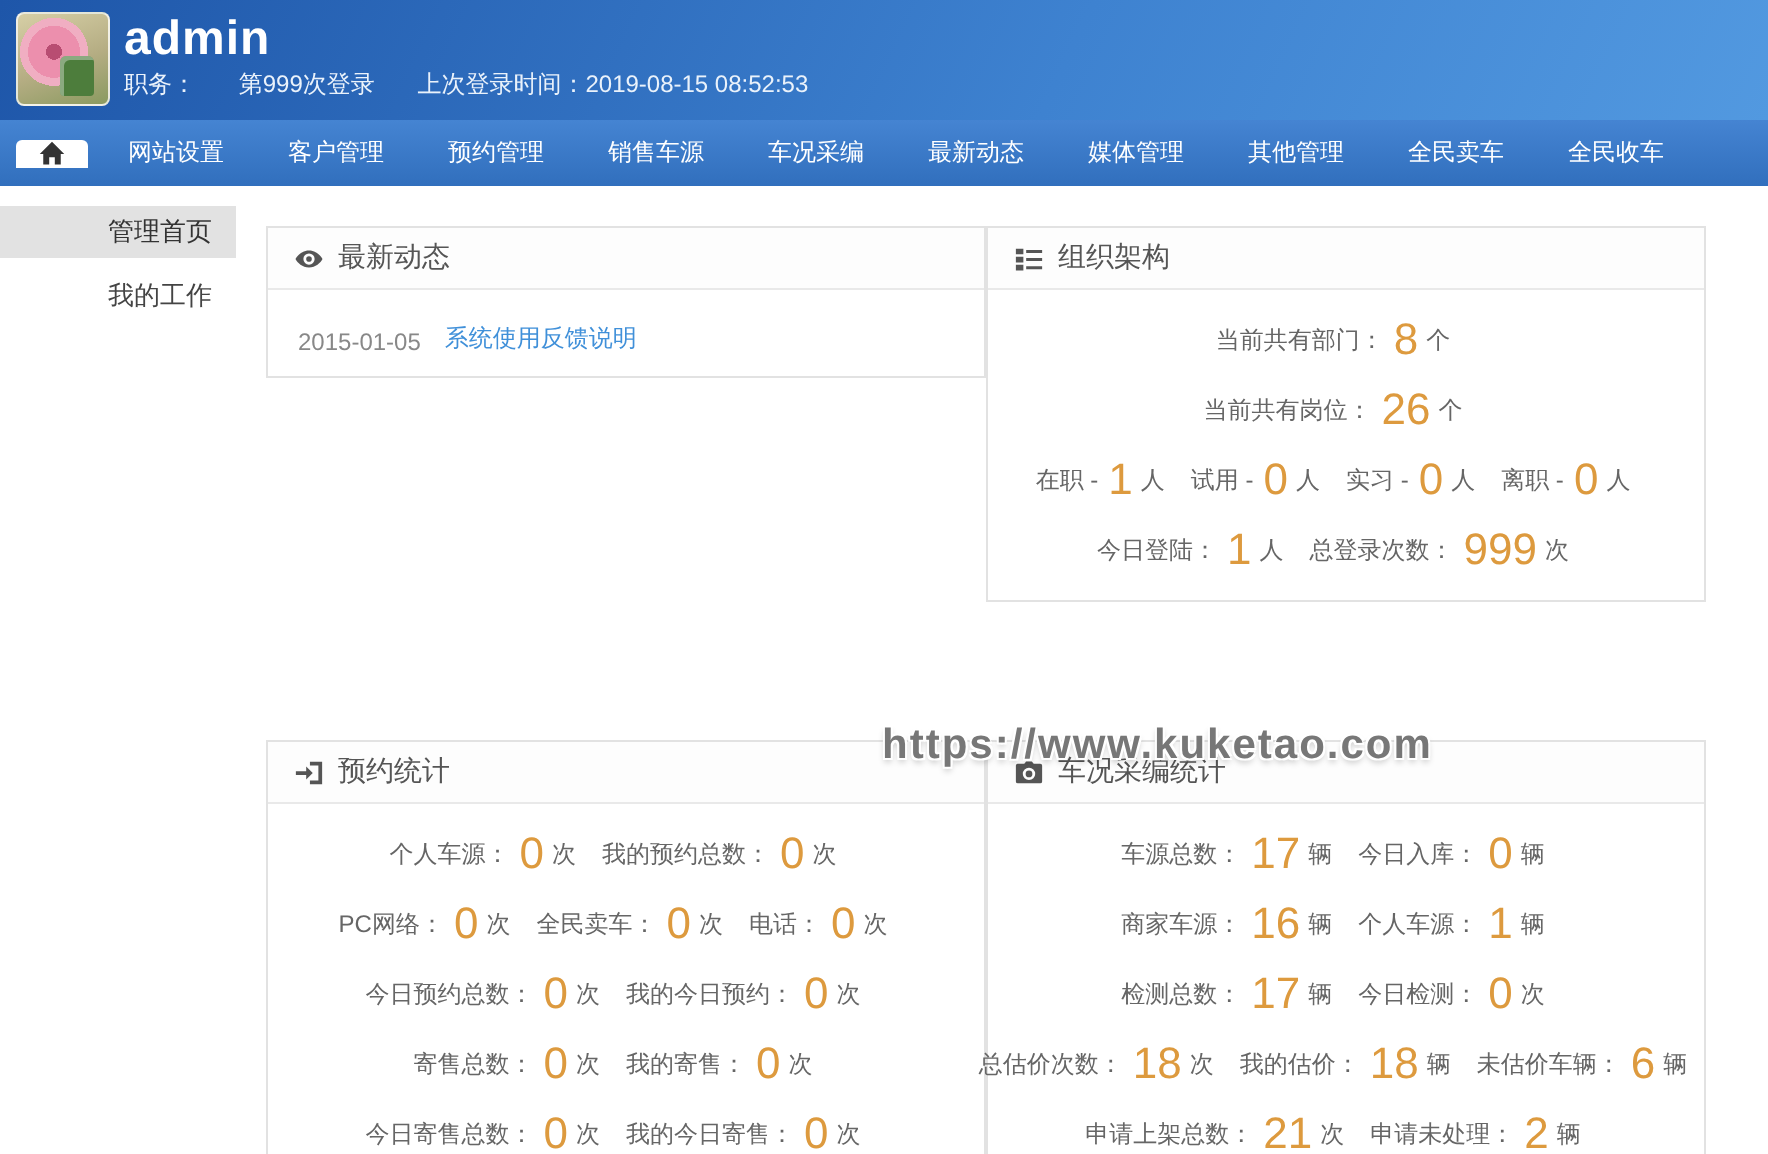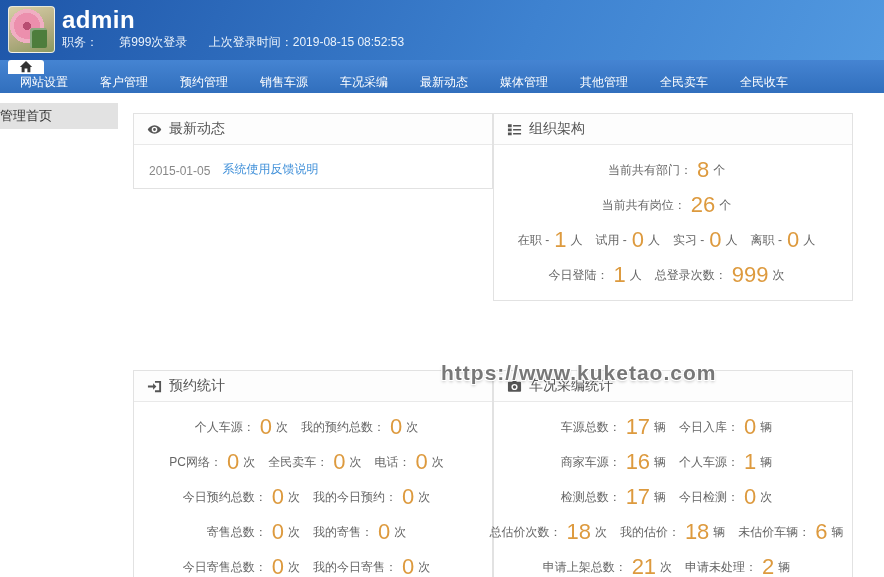--- a/index.html
+++ b/index.html
@@ -14,31 +14,31 @@
     background:
       radial-gradient(circle at 40% 42%, #b84d72 0 4px, #ec8fad 4px 13px, #f0aec2 13px 17px, rgba(0,0,0,0) 17px),
       linear-gradient(160deg,#d6cfa6 0%,#b5ad83 55%,#8a9a60 100%); }
   .avatar::after { content:""; position:absolute; right:7px; bottom:4px; width:17px; height:20px;
     background:#4d7d3c; border-radius:3px 3px 2px 2px; box-shadow:inset 2px 2px 0 rgba(255,255,255,.35); }
   .user-name { position:absolute; left:62px; top:6px; color:#fff; font-size:24px; font-weight:600; letter-spacing:.5px; }
   .user-sub { position:absolute; left:62px; top:34px; color:#eaf2fb; font-size:12px; }
   .user-sub span { margin-right:18px; }
 
   
-  .topnav { height:33px; background:linear-gradient(#4584d2,#316fbd); display:flex; align-items:flex-start;flex-direction:column; }
+  .topnav { height:33px; background:linear-gradient(#4584d2,#316fbd); display:flex; align-items:center; }
   .home-tab { width:36px; margin-left:8px; background:#fff; border-radius:3px 3px 0 0;
     display:flex; align-items:center; justify-content:center; cursor:pointer; }
   .home-tab svg { width:14px; height:14px; fill:#333; }
   .nav-items { display:flex; align-items:center; margin-left:4px; }
   .nav-item { color:#fff; font-size:12px; padding:0 9px; margin:0 7px; text-decoration:none; cursor:pointer; white-space:nowrap; }
 
   
   .page-body { display:flex; height:484px; }
   .sidebar { width:118px; padding-top:10px; flex:none; }
-  .side-item { height:26px; line-height:26px; text-align:left; padding-right:12px;
+  .side-item { height:26px; line-height:26px; text-align:right; padding-right:12px;
     font-size:13px; color:#444; cursor:pointer; margin-bottom:6px; }
   .side-item.active { background:#e2e2e2; color:#333; }
   .main { position:relative; flex:1; padding:20px 13px 0 15px; }
   .row { display:flex; align-items:flex-start; }
   .row2 { margin-top:69px; }
 
   
   .panel { width:360px; background:#fff; border:1px solid #e2e2e2; }
   .panel-head { height:31px; display:flex; align-items:center; gap:7px; padding:0 13px;
     background:#fdfdfd; border-bottom:1px solid #e9e9e9; font-size:14px; color:#555; }
@@ -94,20 +94,21 @@
       <a class="nav-item">其他管理</a>
       <a class="nav-item">全民卖车</a>
       <a class="nav-item">全民收车</a>
     </div>
 </nav>
 
 <div class="page-body">
   <div class="sidebar">
 
   <div class="side-item active">管理首页</div>
+      <div class="side-item">我的工作</div>
     </div>
 
   <div class="main">
     <div class="watermark">https://www.kuketao.com</div>
 
     <div class="row">
 
       <div class="panel panel-news">
         <div class="panel-head">
           <svg viewBox="0 0 16 16">

